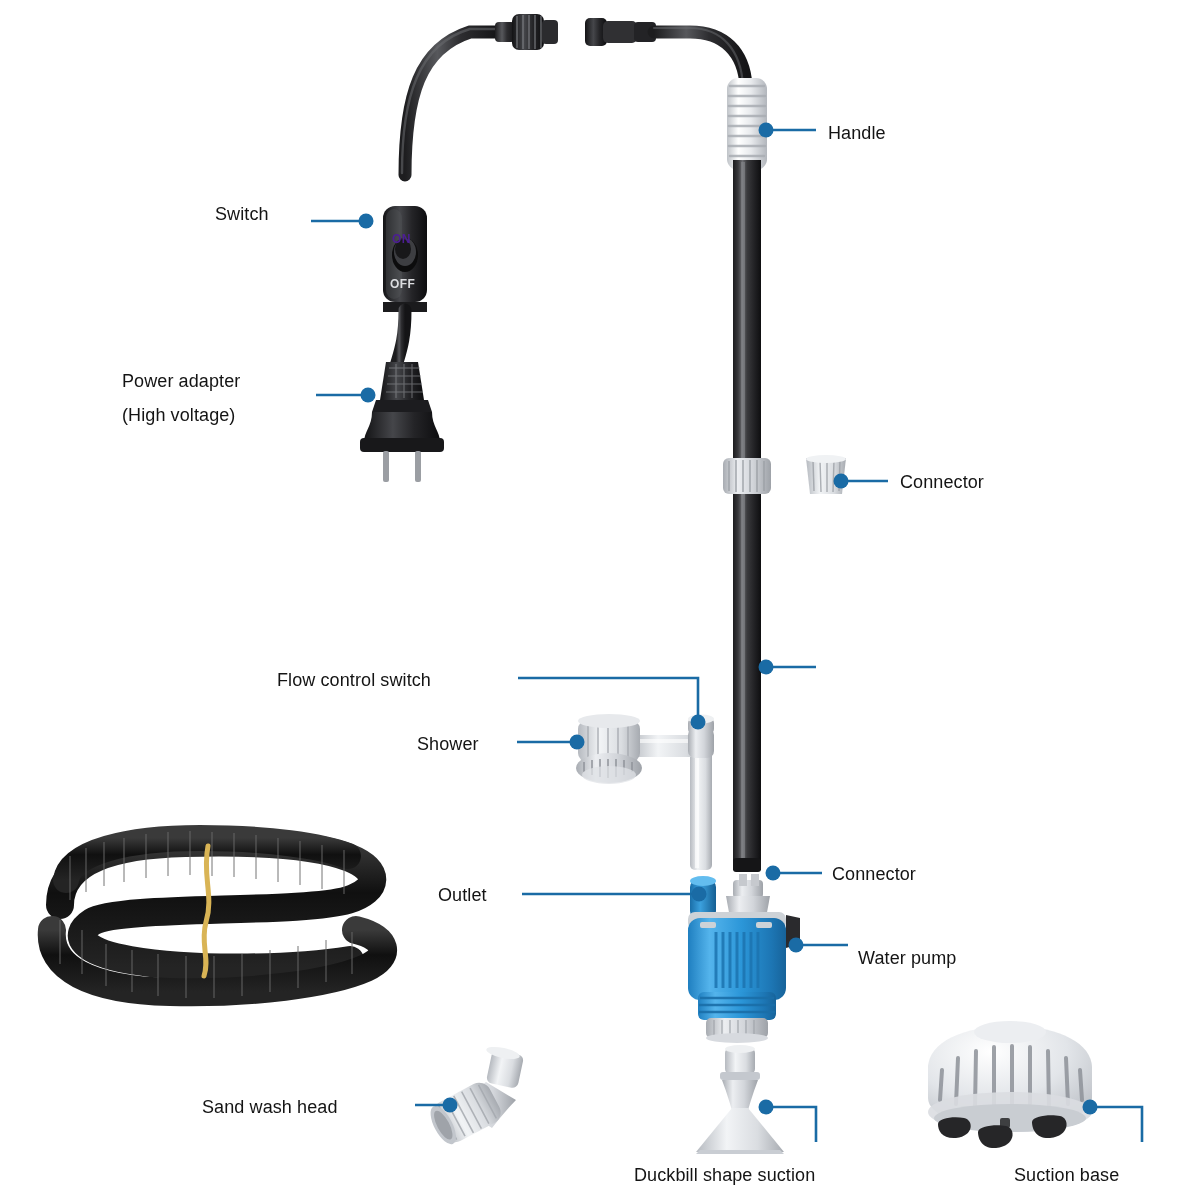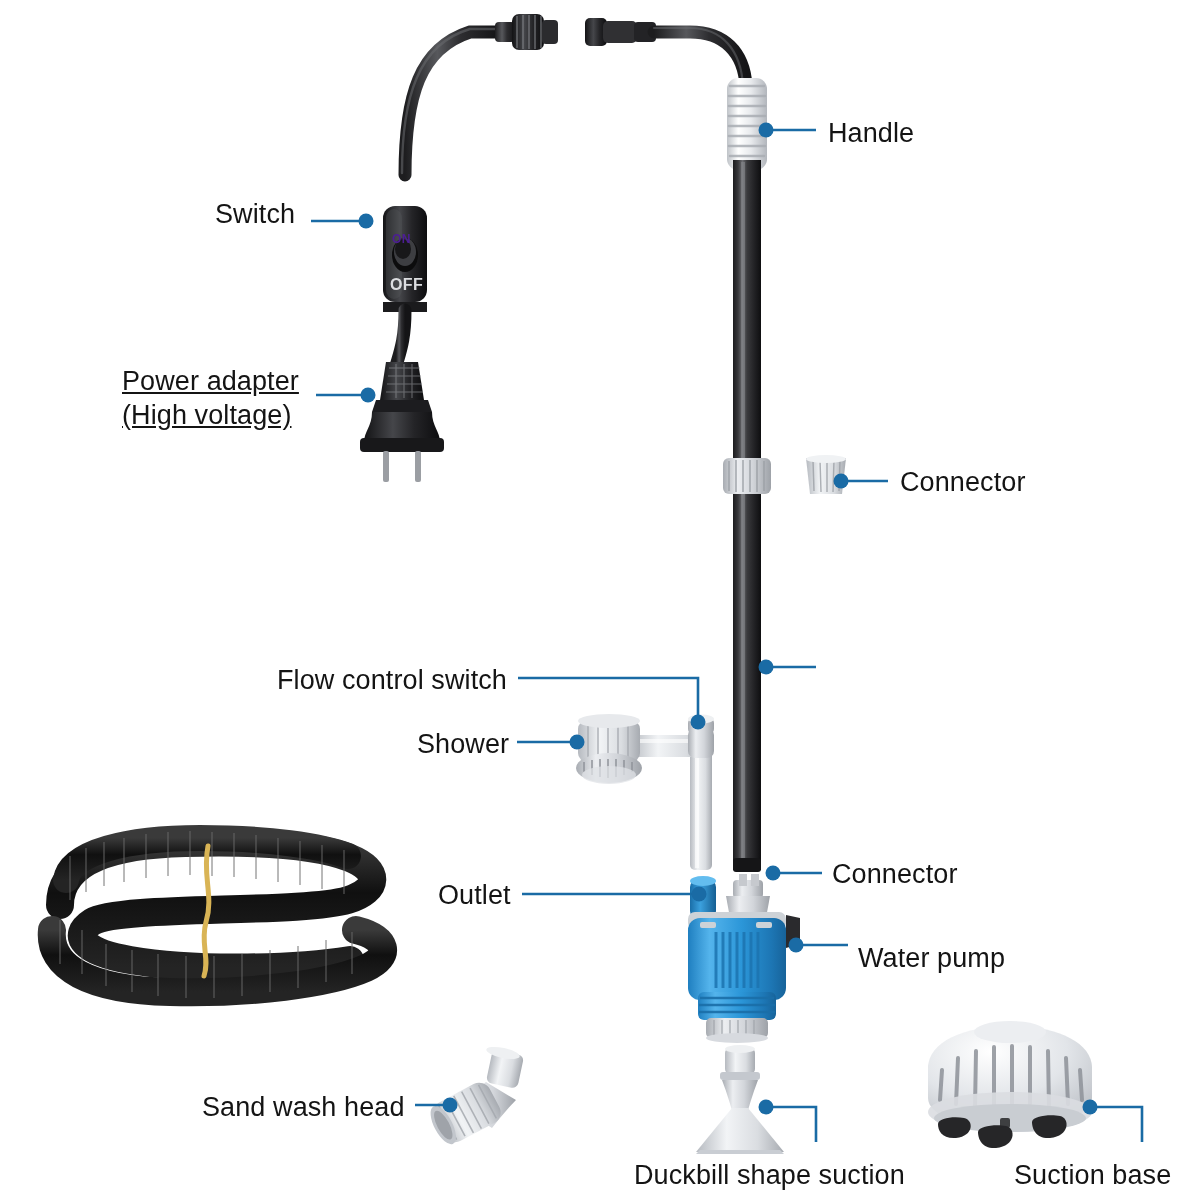--- a/index.html
+++ b/index.html
@@ -6,21 +6,21 @@
   html,body{margin:0;padding:0;background:#ffffff;}
   body{
     width:1200px;height:1200px;position:relative;overflow:hidden;
     font-family:"Liberation Sans","DejaVu Sans",sans-serif;
     color:#111111;
   }
   #stage{position:absolute;inset:0;width:1200px;height:1200px;}
   svg.layer{position:absolute;left:0;top:0;width:1200px;height:1200px;}
   .lbl{
     position:absolute;white-space:pre;color:#141414;
-    font-size:27px;line-height:33px;letter-spacing:.1px;
+    font-size:18px;line-height:33px;letter-spacing:.1px;
   }
   .lbl.two{line-height:34px;}
 </style>
 </head>
 <body>
 
 <div id="stage">
 
   <svg class="layer" viewBox="0 0 1200 1200">
     <defs>
@@ -420,21 +420,21 @@
       <circle cx="699" cy="894" r="7.5"></circle>
       <circle cx="796" cy="945" r="7.5"></circle>
       <circle cx="450" cy="1105" r="7.5"></circle>
       <circle cx="766" cy="1107" r="7.5"></circle>
       <circle cx="1090" cy="1107" r="7.5"></circle>
     </g>
   </svg>
 
   <div class="lbl" style="left:215px;top:198px;">Switch</div>
 
-  <div class="lbl two" style="left:122px;top:364px;text-decoration:underline;">Power adapter
+  <div class="lbl two" style="left:122px;top:364px;">Power adapter
 (High voltage)</div>
 
   <div class="lbl" style="left:828px;top:117px;">Handle</div>
 
   <div class="lbl" style="left:900px;top:466px;">Connector</div>
 
 
   <div class="lbl" style="left:277px;top:664px;">Flow control switch</div>
 
   <div class="lbl" style="left:417px;top:728px;">Shower</div>
@@ -445,15 +445,15 @@
 
   <div class="lbl" style="left:858px;top:930px;margin-top:12px;">Water pump</div>
 
   <div class="lbl" style="left:202px;top:1091px;">Sand wash head</div>
 
   <div class="lbl" style="left:634px;top:1159px;">Duckbill shape suction</div>
 
   <div class="lbl" style="left:1014px;top:1159px;">Suction base</div>
 
   <div class="lbl" style="left:392px;top:223px;font-size:12px;color:#4c1d95;font-weight:bold;letter-spacing:.4px;">ON</div>
-  <div class="lbl" style="left:390px;top:268px;font-size:16px;color:#dcdde0;font-weight:bold;letter-spacing:.4px;">OFF</div>
+  <div class="lbl" style="left:390px;top:268px;font-size:12px;color:#dcdde0;font-weight:bold;letter-spacing:.4px;">OFF</div>
 
 </div>
 
 </body></html>

